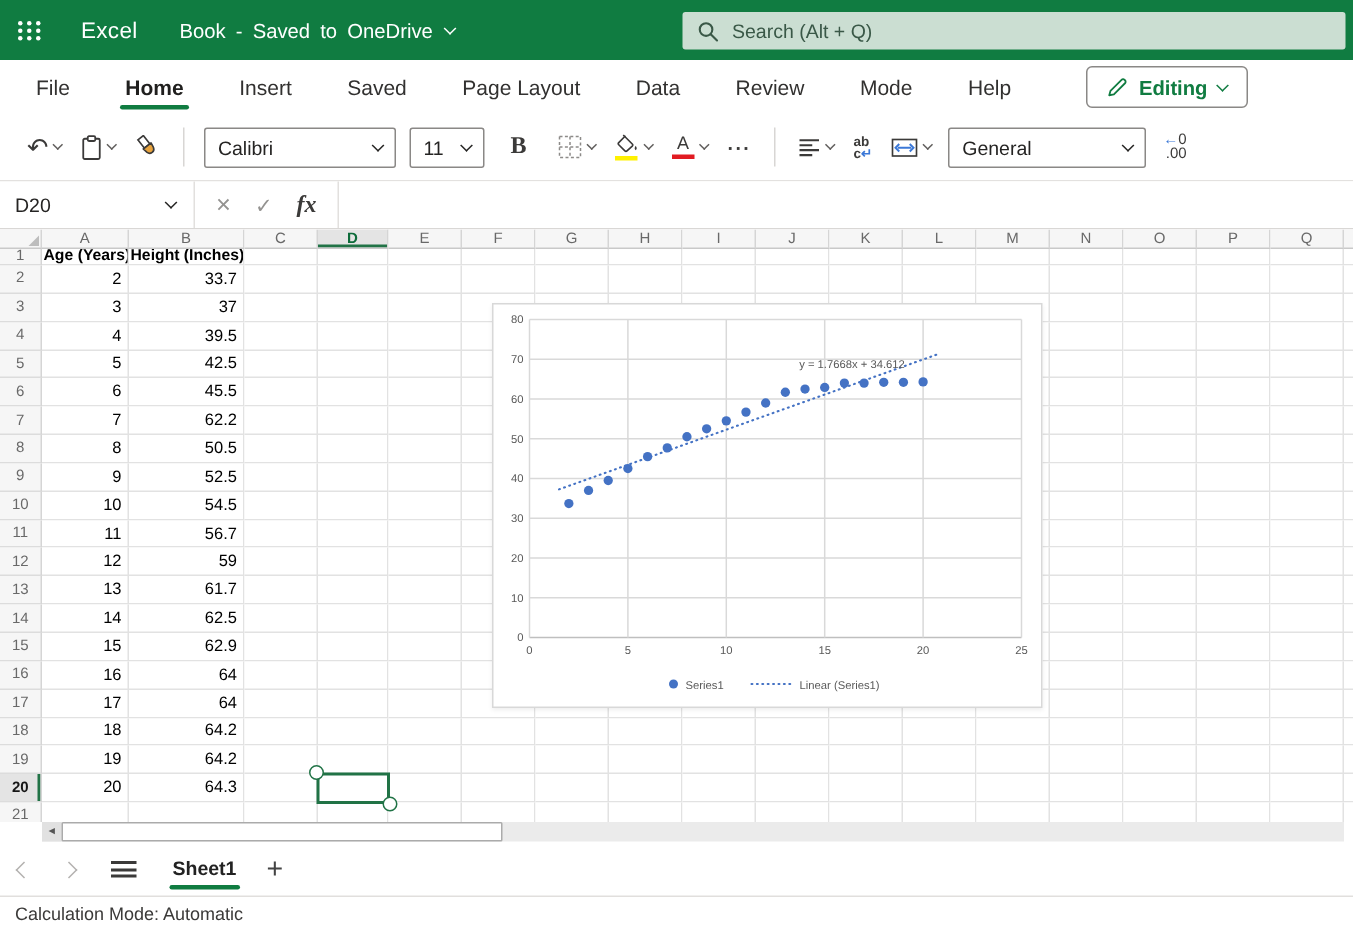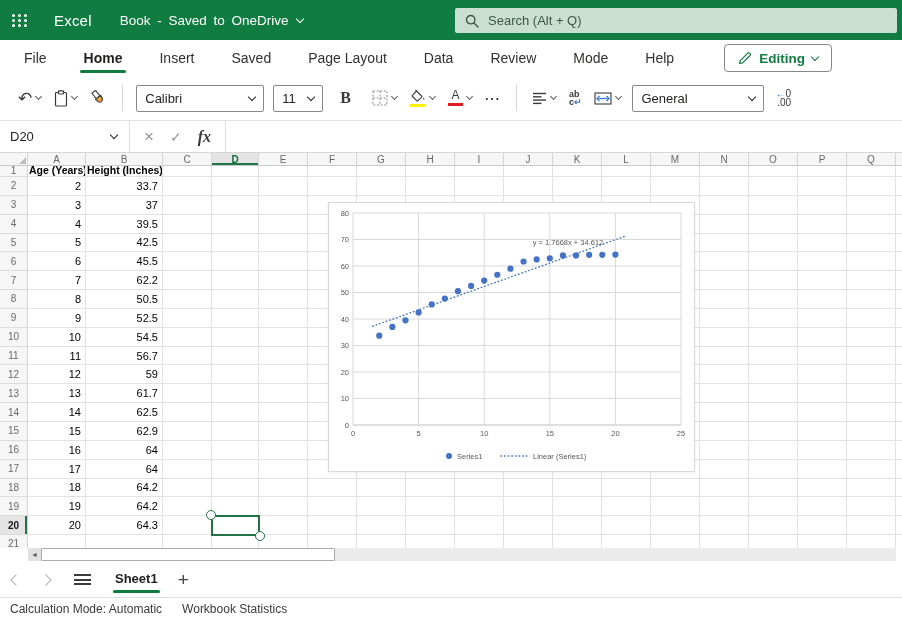--- a/index.html
+++ b/index.html
@@ -820,16 +820,15 @@
   <div id="sheetbar">
     <span class="nav-chev prev"></span>
     <span class="nav-chev next"></span>
     <span id="sheet-menu"></span>
     <span id="sheet-tab">Sheet1</span>
     <span id="add-sheet">+</span>
   </div>
 
   <footer id="statusbar">
     <span class="status-item">Calculation Mode: Automatic</span>
-    <span class="status-item">Workbook Statistics</span>
   </footer>
 
 </div>
 
 </body></html>

